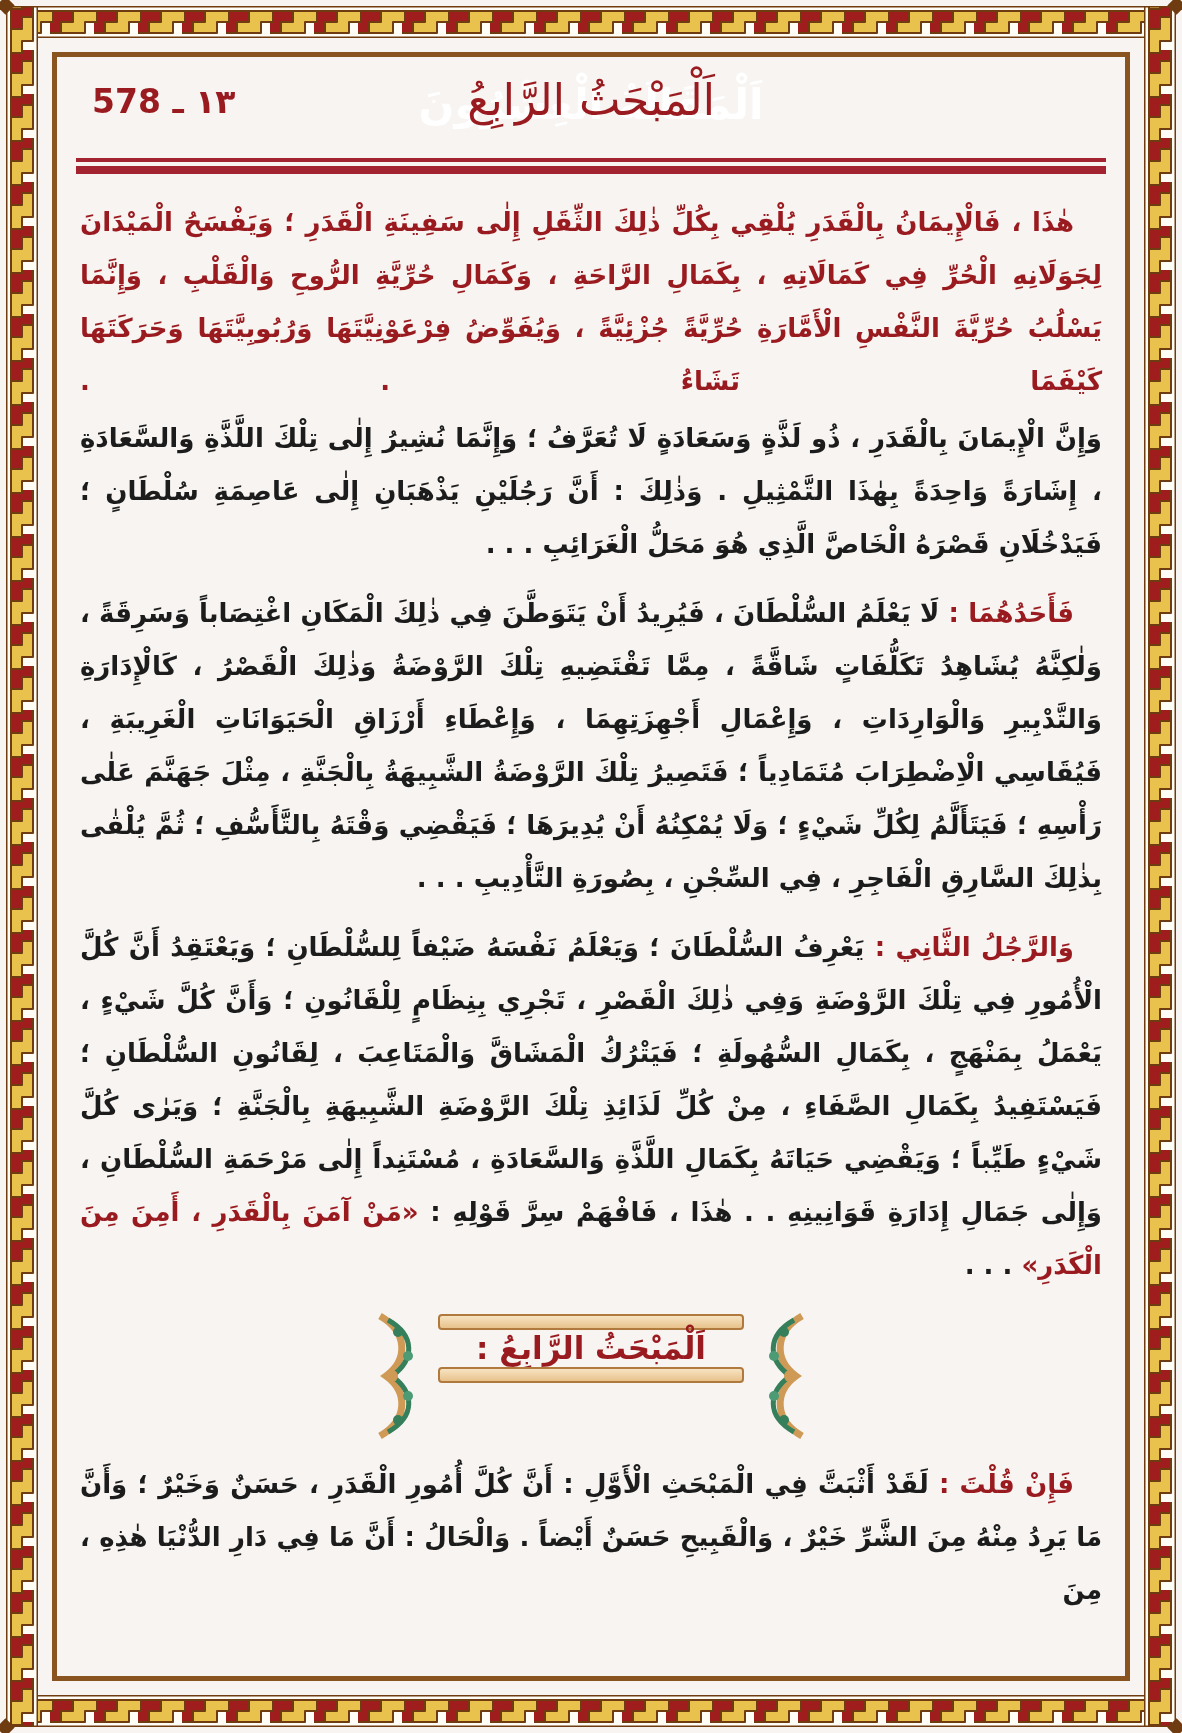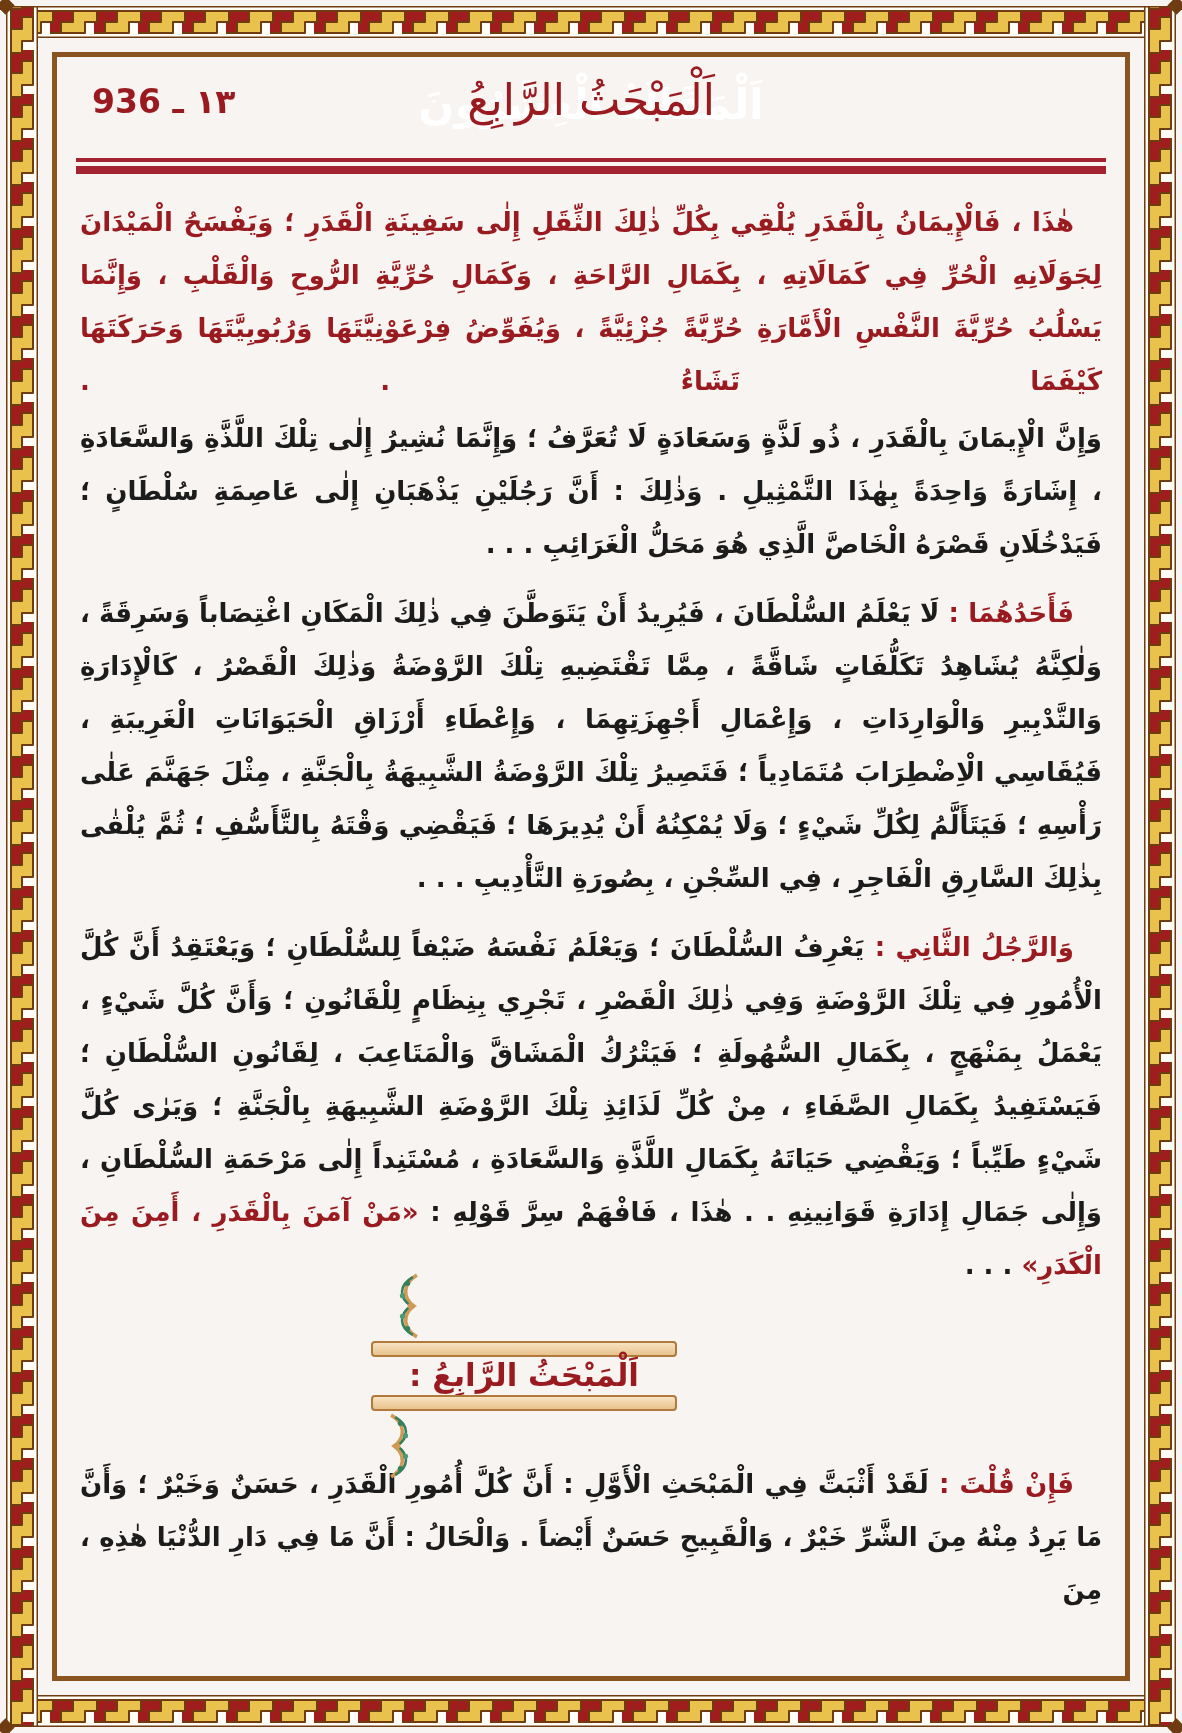--- a/index.html
+++ b/index.html
@@ -65,21 +65,21 @@
     text-align:justify;
   }
   .para:not(:first-child){margin-top:16px;}
   .para.tight{margin-top:0;}
   .para.indent{text-indent:28px;}
   .para.force-just{text-align-last:justify;}
   .seg.red{color:var(--text-red);}
   .seg.black{color:var(--text-black);}
   .cartouche{
     margin:20px auto 18px auto;width:440px;height:128px;
-    display:flex;align-items:flex-end;justify-content:center;flex-direction:column;
+    display:flex;align-items:flex-start;justify-content:center;
   }
   .cart-mid{width:306px;display:flex;flex-direction:column;justify-content:space-between;padding:2px 0;}
   .cart-bar{height:12px;background:linear-gradient(var(--cart-bar1),var(--cart-bar2));border:2px solid var(--cart-border);border-radius:4px;}
   .cart-label{
     text-align:center;color:var(--text-red);
     font-size:31px;font-weight:700;line-height:1.2;
   }
   .cart-orn{width:66px;flex:0 0 66px;}
   .cart-orn.flip{transform:scaleX(-1);}
 </style>
@@ -124,21 +124,21 @@
   <div class="corner bl"></div>
   <div class="corner br"></div>
 
   <div class="keyline"></div>
 
   <div class="content">
 
     <div class="header">
       <div class="ghost">اَلْمَقَالَةُ الْعِشْرُونَ</div>
       <div class="page-title">اَلْمَبْحَثُ الرَّابِعُ</div>
-      <div class="page-number">١٣ ـ 936</div>
+      <div class="page-number">١٣ ـ 578</div>
     </div>
 
     <div class="title-rule">
       <div class="thin"></div>
       <div class="gap"></div>
       <div class="thick"></div>
     </div>
 
     <div class="body-text">
         <p class="para indent force-just"><span class="seg red">هٰذَا ، فَالْإِيمَانُ بِالْقَدَرِ يُلْقِي بِكُلِّ ذٰلِكَ الثِّقَلِ إِلٰى سَفِينَةِ الْقَدَرِ ؛ وَيَفْسَحُ الْمَيْدَانَ لِجَوَلَانِهِ الْحُرِّ فِي كَمَالَاتِهِ ، بِكَمَالِ الرَّاحَةِ ، وَكَمَالِ حُرِّيَّةِ الرُّوحِ وَالْقَلْبِ ، وَإِنَّمَا يَسْلُبُ حُرِّيَّةَ النَّفْسِ الْأَمَّارَةِ حُرِّيَّةً جُزْئِيَّةً ، وَيُفَوِّضُ فِرْعَوْنِيَّتَهَا وَرُبُوبِيَّتَهَا وَحَرَكَتَهَا كَيْفَمَا تَشَاءُ . .</span></p>

